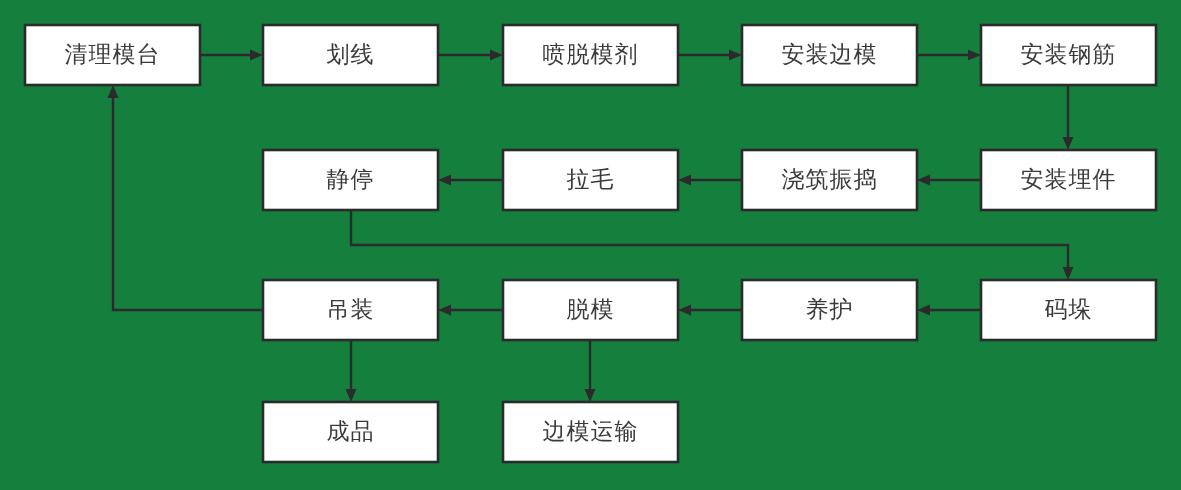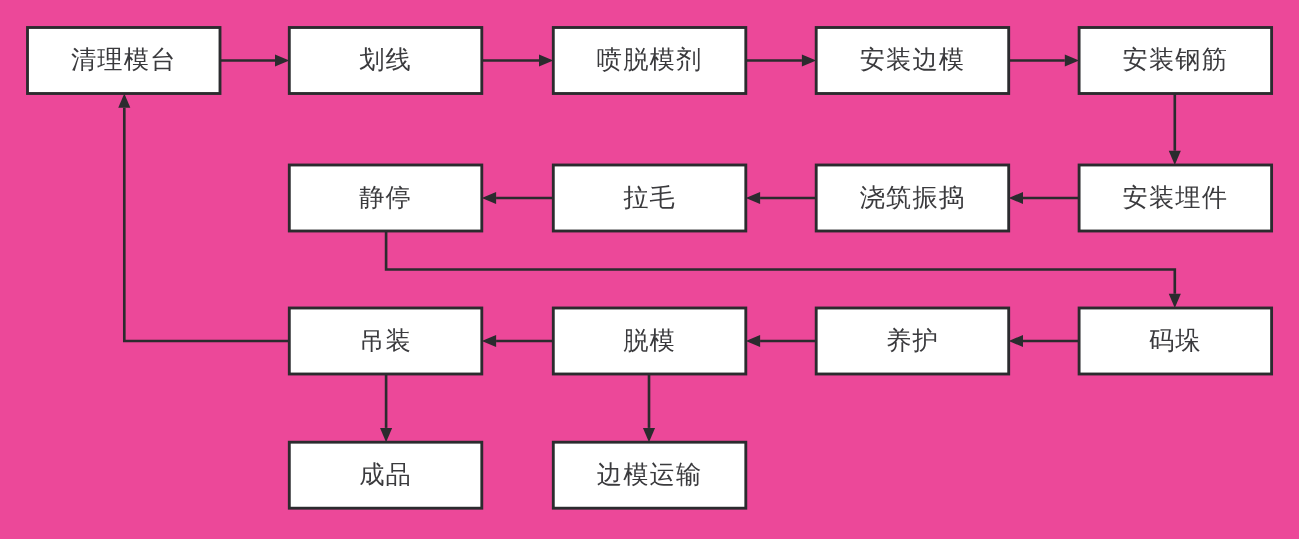--- a/index.html
+++ b/index.html
@@ -7,21 +7,21 @@
     padding: 0;
     background: #ffffff;
   }
   body {
     font-family: "Liberation Sans", "DejaVu Sans", sans-serif;
   }
   #diagram-root {
     position: relative;
     width: 1181px;
     height: 490px;
-    background: #ec4899;
+    background: #15803d;
     overflow: hidden;
   }
   svg.flow-canvas {
     position: absolute;
     top: 0;
     left: 0;
     width: 1181px;
     height: 490px;
     display: block;
   }

